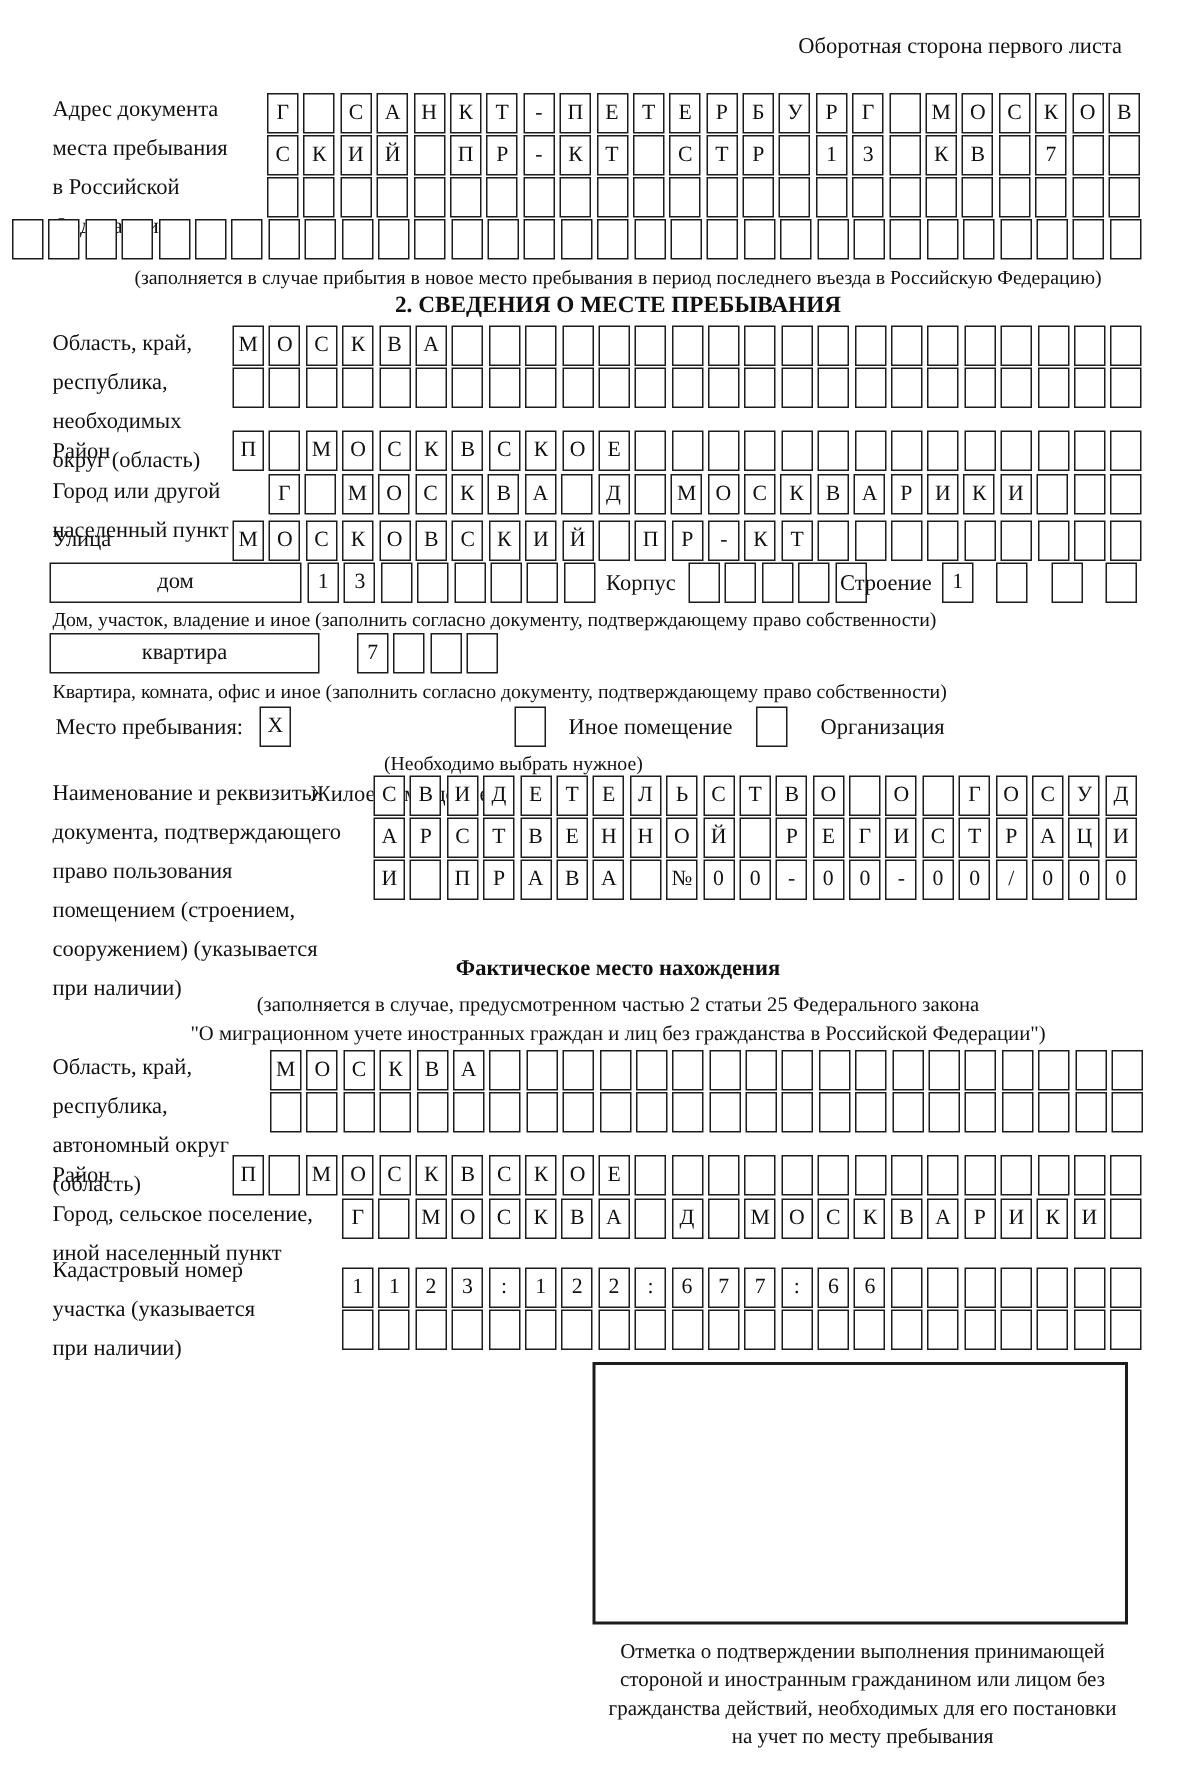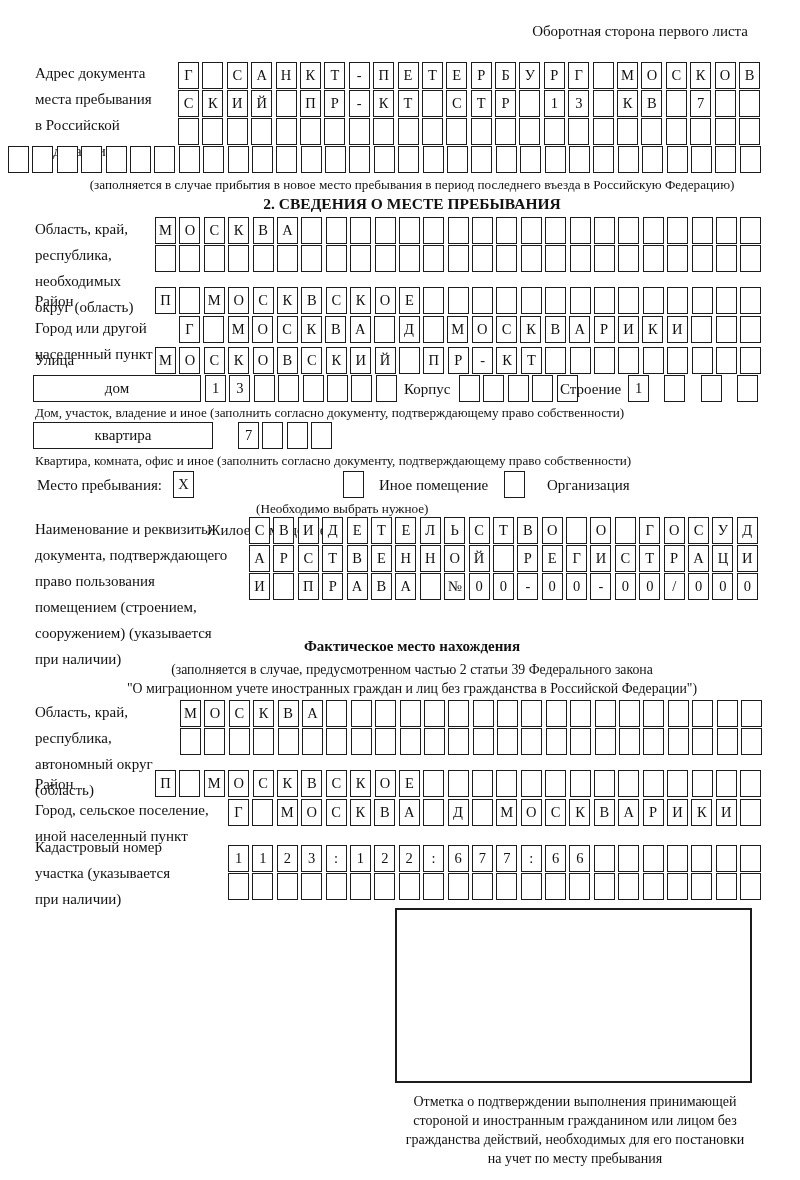--- a/index.html
+++ b/index.html
@@ -429,21 +429,21 @@
     <span class="cell">-</span>
     <span class="cell">0</span>
     <span class="cell">0</span>
     <span class="cell">/</span>
     <span class="cell">0</span>
     <span class="cell">0</span>
     <span class="cell">0</span>
   </div>
 
 <div class="abs title center" style="top:638px; font-size:15px;">Фактическое место нахождения</div>
-<div class="abs note center" style="top:662px; font-size:13.8px;">(заполняется в случае, предусмотренном частью 2 статьи 39 Федерального закона</div>
+<div class="abs note center" style="top:662px; font-size:13.8px;">(заполняется в случае, предусмотренном частью 2 статьи 25 Федерального закона</div>
 <div class="abs note center" style="top:681px; font-size:13.8px;">"О миграционном учете иностранных граждан и лиц без гражданства в Российской Федерации")</div>
 
 <div class="abs label" style="left:35px; top:699px;">
     <div>Область, край,</div>
     <div>республика,</div>
     <div>автономный округ</div>
     <div>(область)</div>
   </div>
 <div class="abs cells" style="left:180px; top:700px;">
     <span class="cell">М</span>

